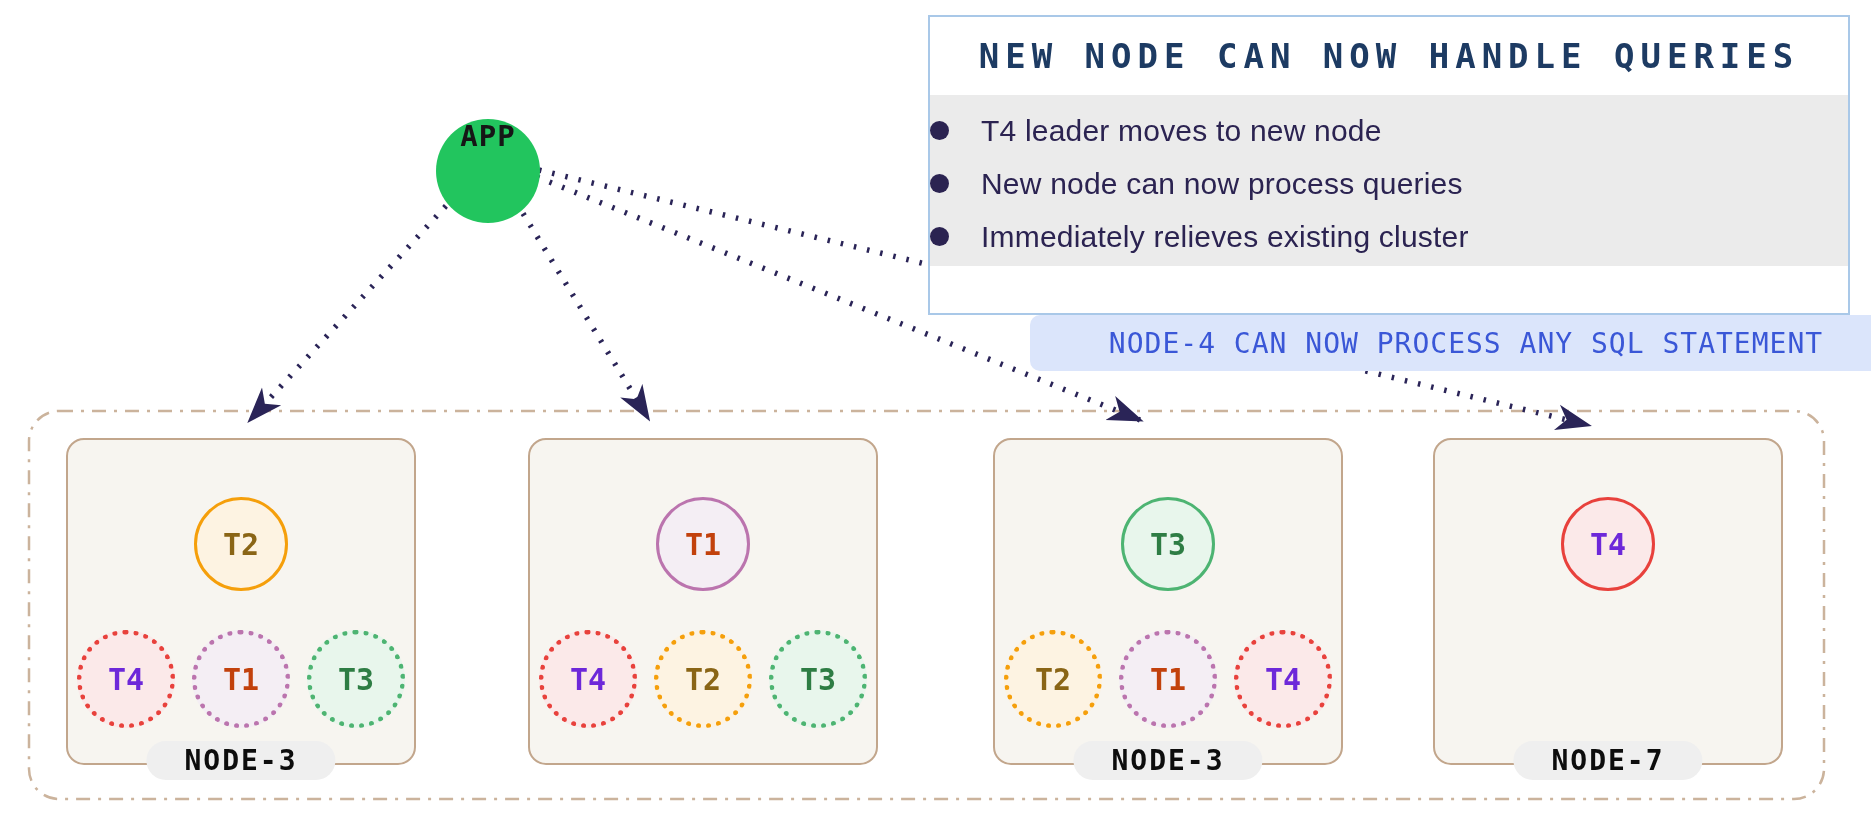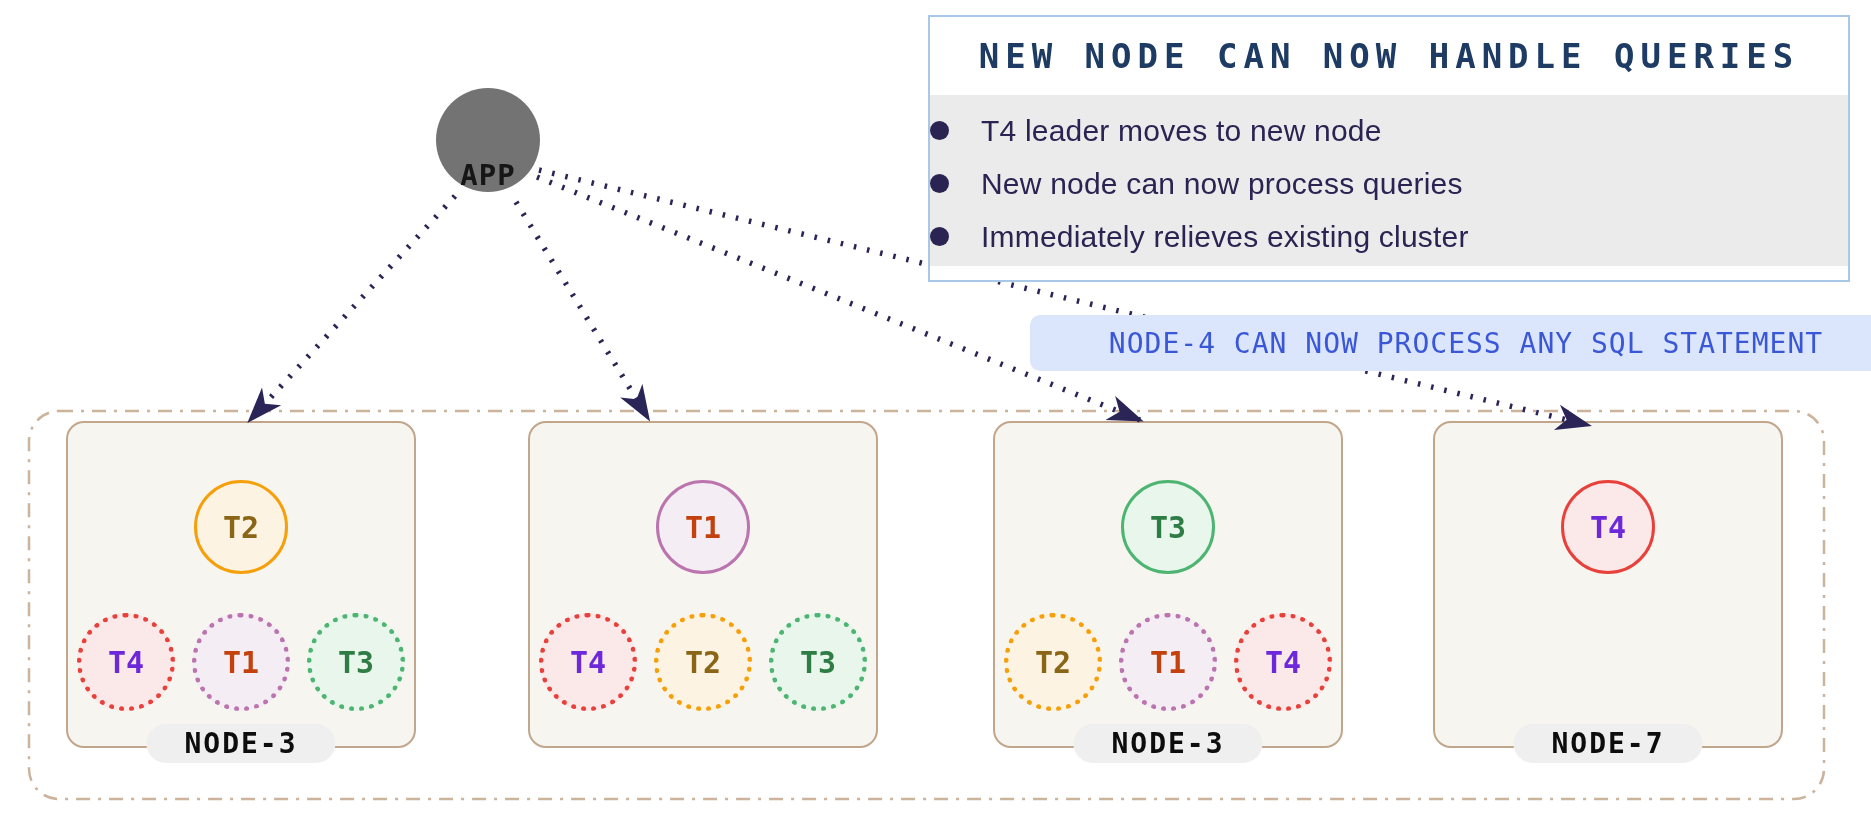--- a/index.html
+++ b/index.html
@@ -6,44 +6,44 @@
   .canvas{position:relative;width:1871px;height:833px;background:#ffffff;overflow:hidden;
           font-family:"Liberation Sans", sans-serif;}
 
   
   .svg-layer{position:absolute;left:0;top:0;z-index:2;pointer-events:none;}
   .node-box{z-index:1;}
   .app-circle{z-index:3;}
   .info-box,.callout{z-index:4;}
 
   
-  .app-circle{position:absolute;left:436px;top:88px;width:104px;height:104px;border-radius:50%;
-              background:#737373;display:flex;align-items:flex-end;justify-content:center;}
+  .app-circle{position:absolute;left:436px;top:119px;width:104px;height:104px;border-radius:50%;
+              background:#22c55e;display:flex;align-items:flex-start;justify-content:center;}
   .app-circle span{font-family:"DejaVu Sans Mono", monospace;font-weight:bold;font-size:29px;
                    letter-spacing:1px;color:#161616;}
 
   
-  .info-box{position:absolute;left:928px;top:15px;width:922px;height:267px;box-sizing:border-box;
+  .info-box{position:absolute;left:928px;top:15px;width:922px;height:300px;box-sizing:border-box;
             border:2px solid #a9c8e8;background:#ffffff;}
   .info-title{height:78px;display:flex;align-items:center;justify-content:center;
               font-family:"DejaVu Sans Mono", monospace;font-size:34px;font-weight:600;
               letter-spacing:6px;color:#1d3b63;white-space:nowrap;}
   .info-body{background:#ebebeb;height:171px;padding-top:9px;box-sizing:border-box;}
   .bullet-row{height:53px;display:flex;align-items:center;}
   .bullet-dot{width:19px;height:19px;border-radius:50%;background:#2b2351;margin-right:32px;flex:none;}
   .bullet-text{font-size:30px;color:#2b2351;letter-spacing:0.2px;}
 
   
   .callout{position:absolute;left:1030px;top:315px;width:872px;height:56px;border-radius:10px;
            background:#dbe5fb;display:flex;align-items:center;justify-content:center;}
   .callout span{font-family:"DejaVu Sans Mono", monospace;font-size:28px;letter-spacing:1px;
                 color:#3a57d7;white-space:nowrap;}
 
   
-  .node-box{position:absolute;top:421px;width:350px;height:327px;box-sizing:border-box;
+  .node-box{position:absolute;top:438px;width:350px;height:327px;box-sizing:border-box;
             background:#f7f5f0;border:2px solid #c2a68c;border-radius:18px;}
   .node-1{left:66px;} .node-2{left:528px;} .node-3{left:993px;} .node-4{left:1433px;}
 
   .leader-wrap{position:absolute;top:57px;left:0;width:100%;display:flex;justify-content:center;}
   .followers{position:absolute;top:190px;left:0;width:100%;display:flex;justify-content:center;gap:17px;}
 
   .tcircle{box-sizing:border-box;border-radius:50%;display:flex;align-items:center;justify-content:center;
            font-family:"DejaVu Sans Mono", monospace;font-weight:bold;font-size:30px;flex:none;}
   .leader{width:94px;height:94px;border:3px solid;}
   .follower{width:98px;height:98px;border:5px dotted;}

